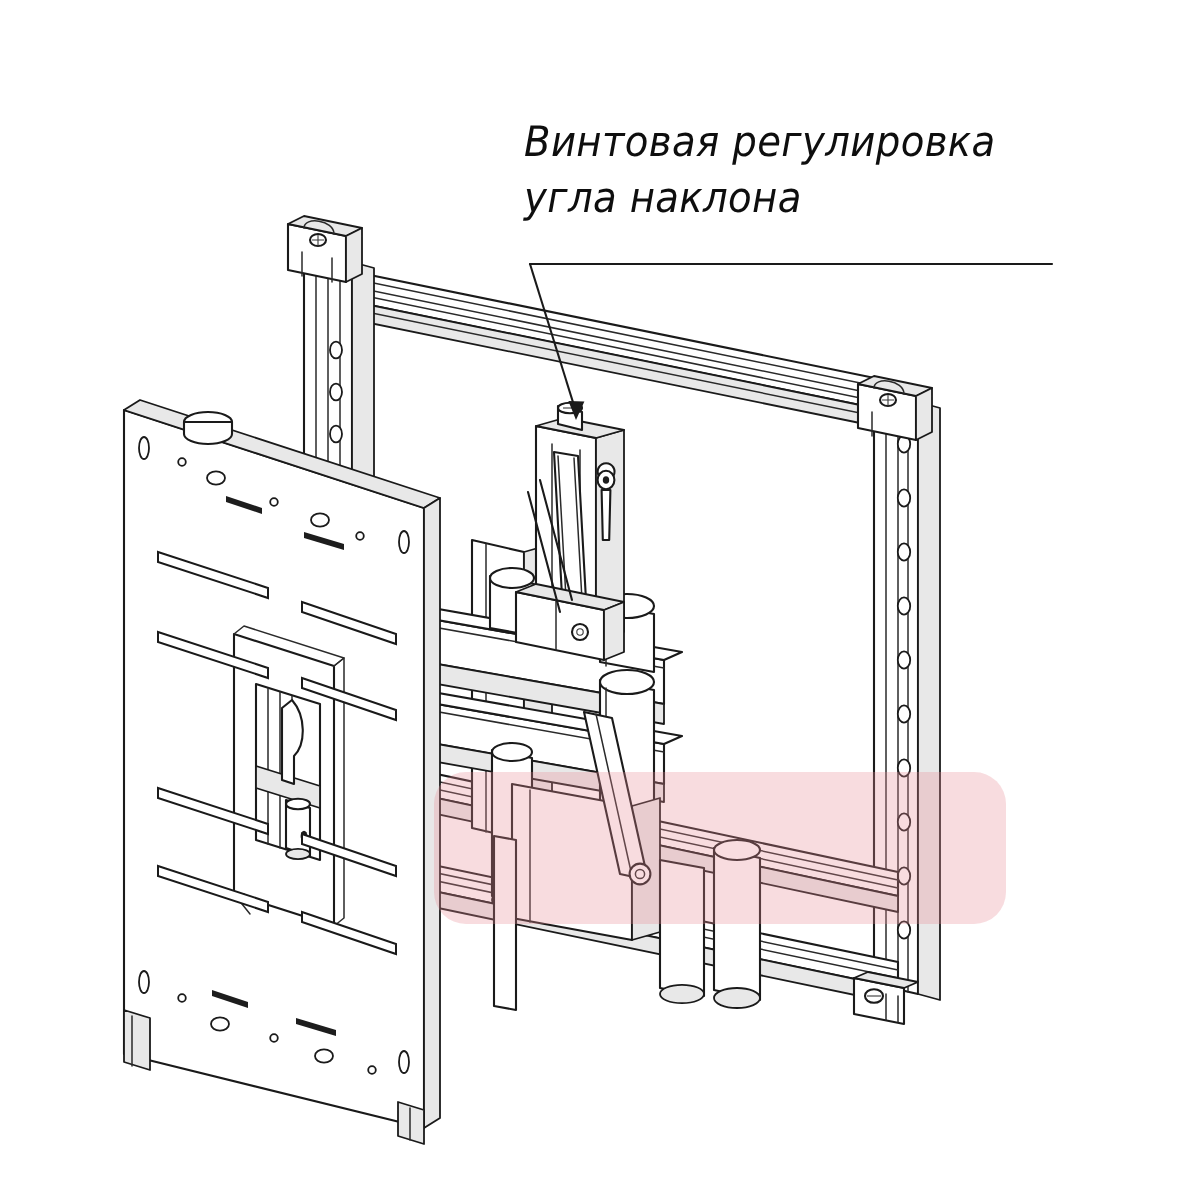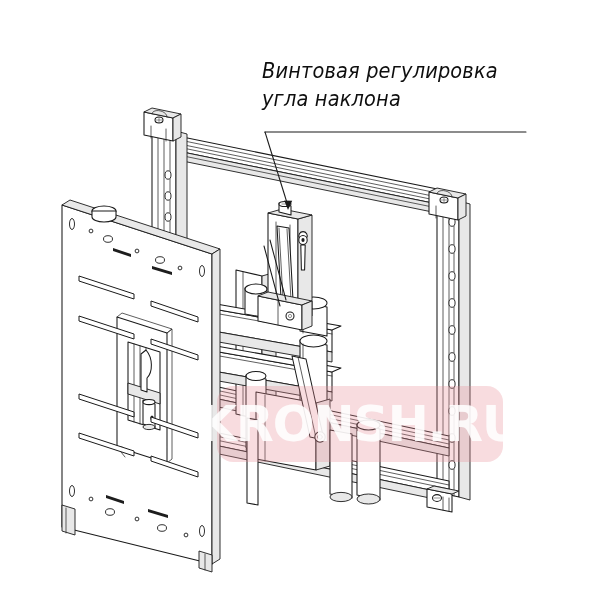--- a/index.html
+++ b/index.html
@@ -297,18 +297,17 @@
 
     <g>
       <line class="ln" x1="265" y1="132" x2="526" y2="132"></line>
       <line class="ln" x1="265" y1="132" x2="288" y2="206"></line>
       <polygon points="288,210 284.2,200.5 292.2,200.8" fill="#1a1a1a"></polygon>
     </g>
 
   </svg>
 
   <div id="wm"></div>
-  <div id="wm-text">KRONSH.RU</div>
 
   <div id="callout">Винтовая регулировка
 угла наклона</div>
 
 </div>
 
 </body></html>

